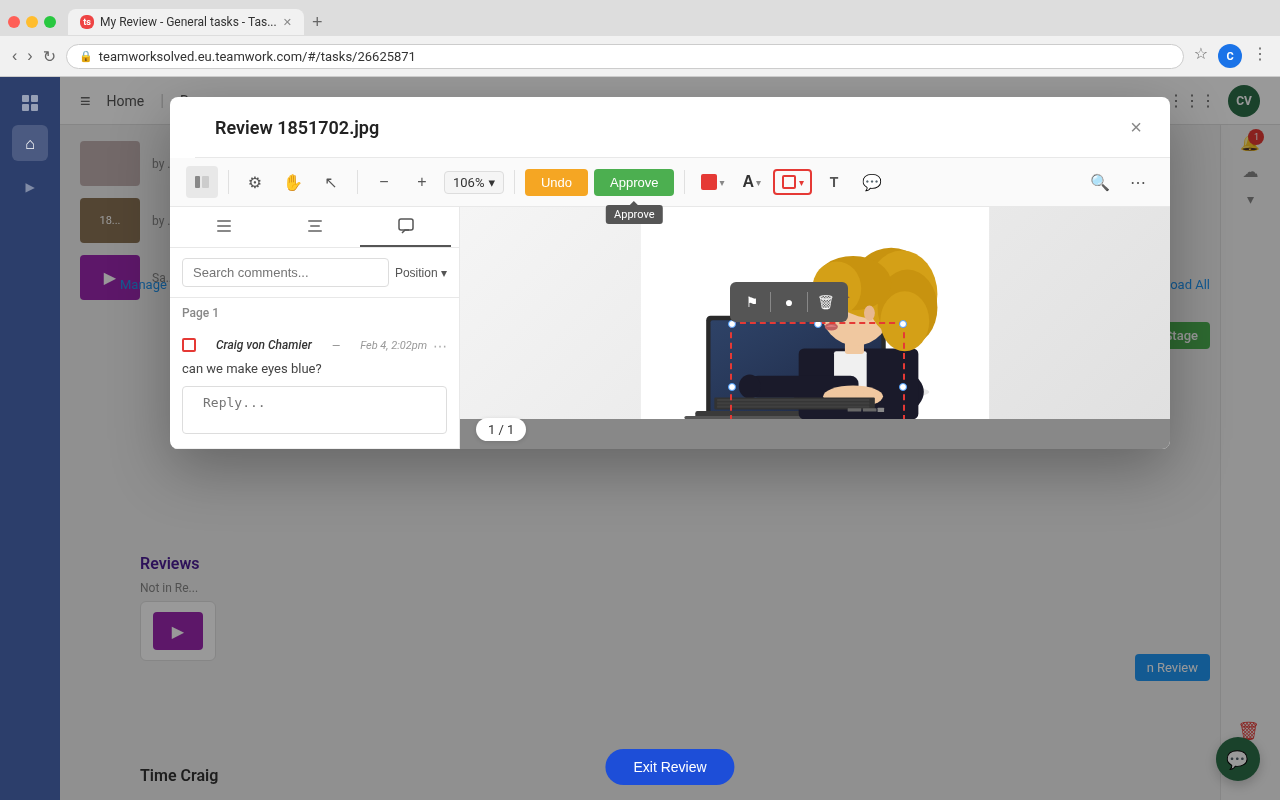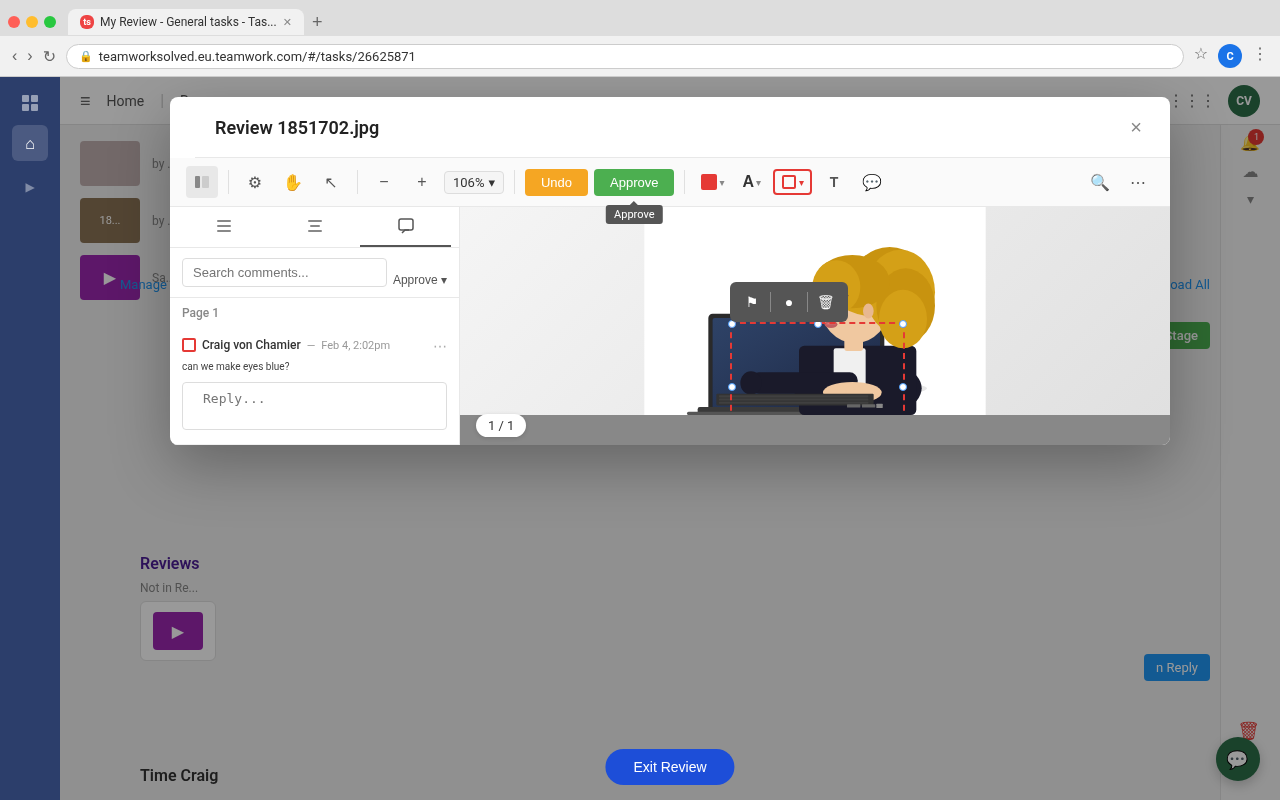--- a/index.html
+++ b/index.html
@@ -408,21 +408,21 @@
       border-bottom: 2px solid transparent;
     }
     .panel-tab.active {
       color: #555;
       border-bottom: 2px solid #555;
     }
     .search-bar {
       padding: 10px 12px;
       border-bottom: 1px solid #e8e8e8;
       display: flex;
-      align-items: flex-end;
+      align-items: center;
       gap: 6px;
     }
     .search-input {
       flex: 1;
       border: 1px solid #ddd;
       border-radius: 4px;
       padding: 6px 10px;
       font-size: 13px;
       color: #888;
       outline: none;
@@ -450,21 +450,22 @@
     }
     .comment-header {
       display: flex;
       align-items: flex-start;
       justify-content: space-between;
       margin-bottom: 6px;
     }
     .comment-author-row {
       display: flex;
       align-items: center;
-      gap: 6px;
+      gap: 20px;
+      font-style: italic;
     }
     .comment-color-badge {
       width: 14px;
       height: 14px;
       border: 2px solid #e53935;
       border-radius: 2px;
       flex-shrink: 0;
     }
     .comment-author {
       font-size: 12px;
@@ -474,21 +475,21 @@
     .comment-date {
       font-size: 11px;
       color: #999;
     }
     .comment-menu-btn {
       color: #aaa;
       cursor: pointer;
       font-size: 14px;
     }
     .comment-text {
-      font-size: 10px;
+      font-size: 13px;
       color: #444;
       margin-bottom: 8px;
       line-height: 1.4;
     }
     .reply-input {
       width: 100%;
       border: 1px solid #ddd;
       border-radius: 4px;
       padding: 8px 20px;
       font-size: 13px;
@@ -799,21 +800,21 @@
       <span style="font-size:16px;color:#888;">☁</span>
       <span style="font-size:14px;color:#888;">▾</span>
     </div>
 
     <div style="position:absolute;top:200px;left:60px;font-size:13px;color:#2196f3;cursor:pointer;">Manage Tas...</div>
 
     <div style="position:absolute;top:200px;right:70px;font-size:13px;color:#2196f3;cursor:pointer;">Download All</div>
 
     <div style="position:absolute;top:245px;right:70px;background:#4caf50;color:white;border-radius:4px;padding:6px 12px;font-size:13px;font-weight:500;cursor:pointer;">e Review Stage</div>
 
-    <div style="position:absolute;bottom:120px;right:70px;background:#2196f3;color:white;border-radius:4px;padding:6px 12px;font-size:13px;cursor:pointer;">n Reply</div>
+    <div style="position:absolute;bottom:120px;right:70px;background:#2196f3;color:white;border-radius:4px;padding:6px 12px;font-size:13px;cursor:pointer;">n Review</div>
 
     <div style="position:absolute;top:245px;right:130px;font-size:18px;color:#888;cursor:pointer;">📅</div>
 
     <div class="delete-float">🗑</div>
 
     <div style="position:absolute;bottom:16px;left:80px;font-size:16px;font-weight:600;color:#333;">Time Craig</div>
 
     <div class="chat-fab">💬</div>
 
     <div class="modal-overlay">
@@ -891,21 +892,21 @@
               <div class="panel-tab active">
                 <svg width="18" height="18" viewBox="0 0 18 18" fill="none">
                   <rect x="2" y="2" width="14" height="11" rx="2" stroke="#555" stroke-width="1.5"></rect>
                   <path d="M5 16 L8 13 H12" stroke="#555" stroke-width="1.5" fill="none"></path>
                 </svg>
               </div>
             </div>
 
             <div class="search-bar">
               <input class="search-input" type="text" placeholder="Search comments..." style="">
-              <button class="position-btn">Approve ▾</button>
+              <button class="position-btn">Position ▾</button>
             </div>
 
             <div class="page-label">Page 1</div>
 
             <div class="comment-item">
               <div class="comment-header">
                 <div class="comment-author-row">
                   <div class="comment-color-badge"></div>
                   <span class="comment-author">Craig von Chamier</span>
                   <span class="comment-date">—</span>

